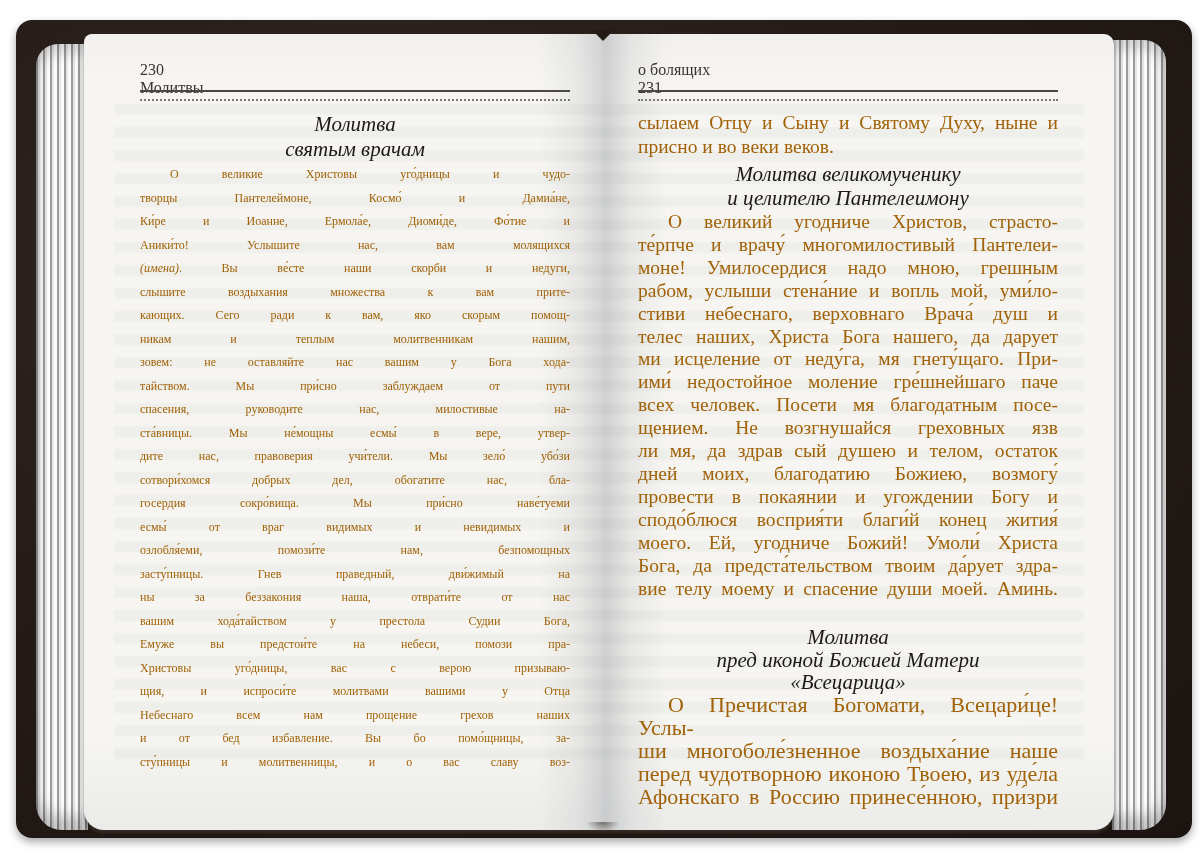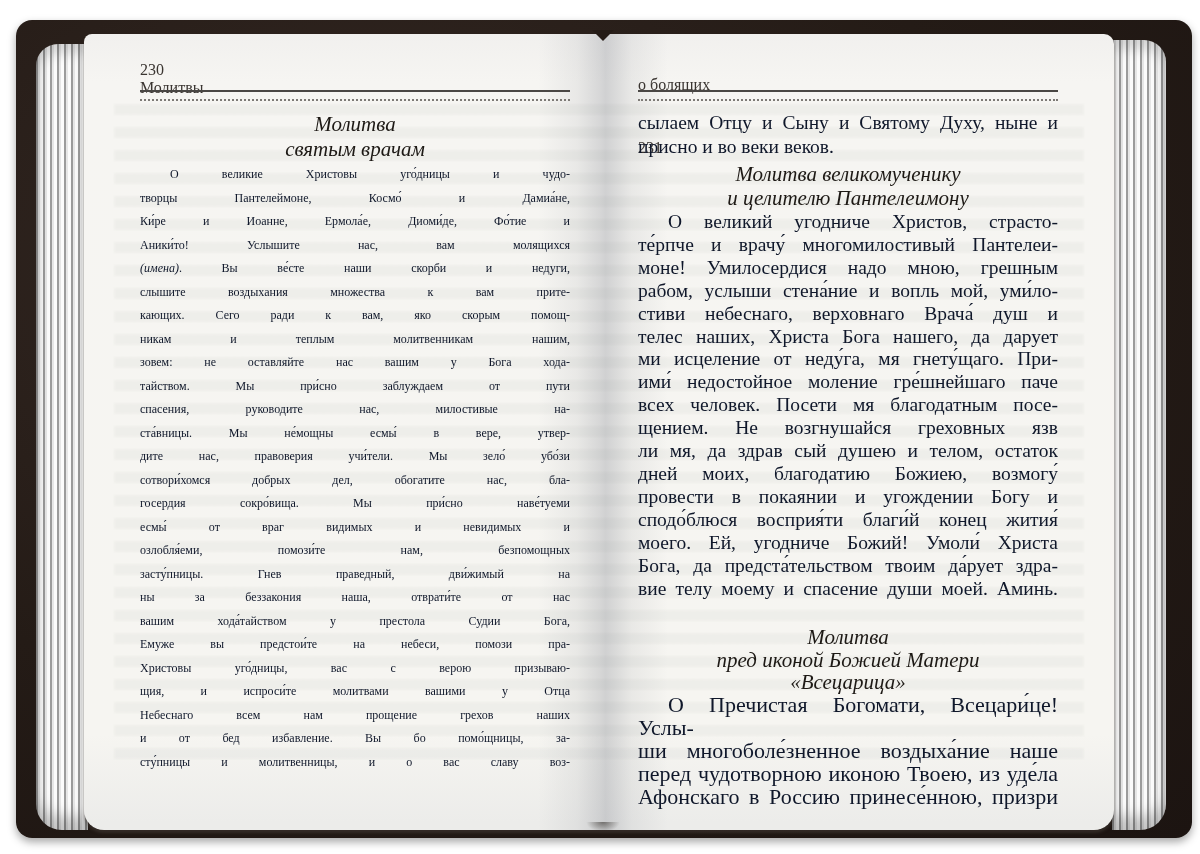--- a/index.html
+++ b/index.html
@@ -64,31 +64,31 @@
     position:absolute;display:flex;justify-content:space-between;
     font-size:16px;color:#3a3531;flex-direction:column;
   }
   .rule{
     position:absolute;height:7px;
     border-top:2px solid #4a4744;
     border-bottom:2px dotted #7d7a76;
   }
   .title{position:absolute;color:#1d1915;font-weight:normal;font-style:italic;}
   .title-line{text-align:center;}
-  .body{position:absolute;color:#0f172a;}
+  .body{position:absolute;color:#a16207;}
   .jline{text-align:justify;text-align-last:justify;}
   .jline.short{text-align-last:left;}
   .jline.indent{text-indent:30px;}
   
   .lp-head{left:140px;top:61px;width:430px;}
   .lp-rule{left:140px;top:90px;width:430px;}
   .lp-title{left:140px;top:112px;width:430px;font-size:21px;line-height:25px;}
   .lp-body{left:140px;top:163px;width:430px;font-size:12px;line-height:23.5px;}
   
-  .rp-head{left:638px;top:76px;width:420px;gap:45px;}
+  .rp-head{left:638px;top:61px;width:420px;}
   .rp-rule{left:638px;top:90px;width:420px;}
   .rp-body-top{left:638px;top:111px;width:420px;font-size:19.5px;line-height:23.5px;}
   .rp-title2{left:638px;top:162px;width:420px;font-size:21px;line-height:24px;}
   .rp-body-mid{left:638px;top:211px;width:420px;font-size:19.5px;line-height:22.9px;}
   .rp-title3{left:638px;top:626px;width:420px;font-size:21px;line-height:22.5px;}
   .rp-body-bot{left:638px;top:693px;width:420px;font-size:22px;line-height:23px;}
 </style>
 </head>
 <body>
 

